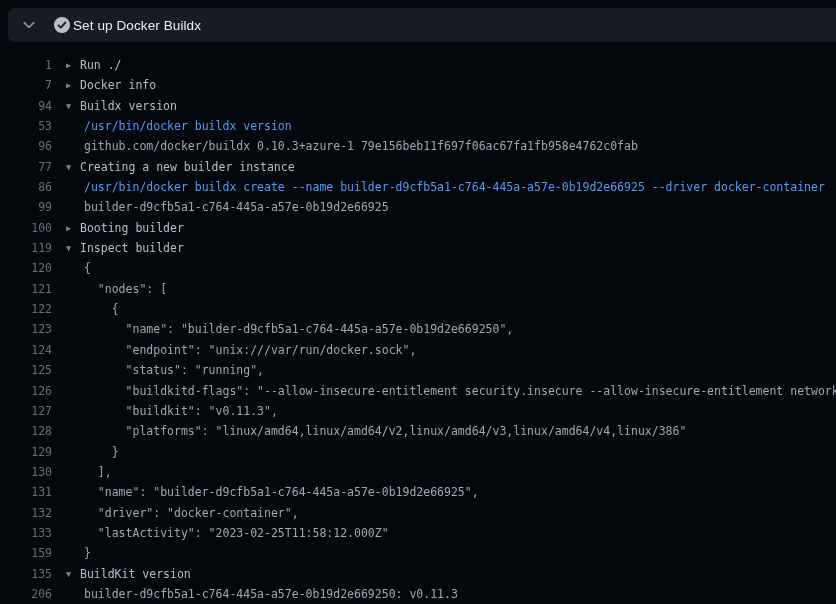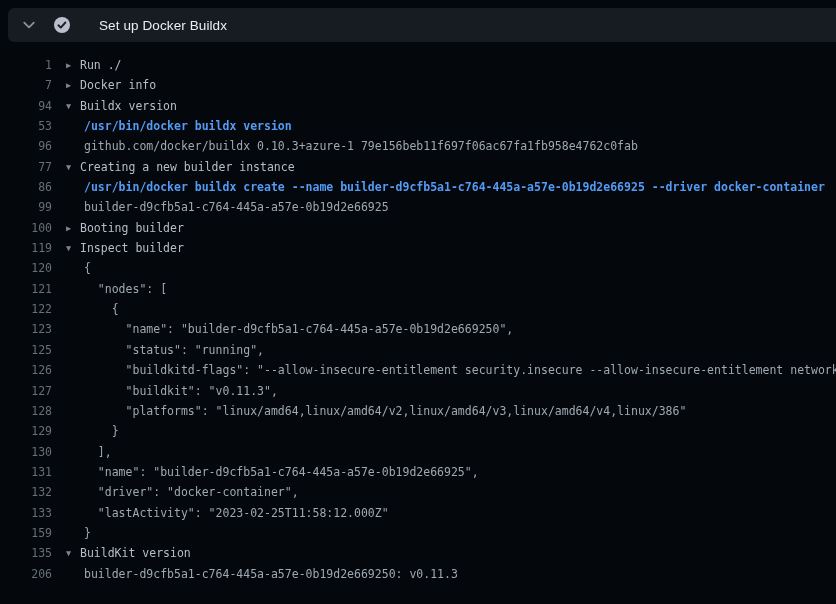--- a/index.html
+++ b/index.html
@@ -16,21 +16,21 @@
     background:#171c23;
     border-radius:6px 0 0 6px;
     display:flex;
     align-items:center;
     padding-left:14px;
     cursor:pointer;
   }
   .chev { width:14px; height:14px; display:block; }
   .status-wrap { margin-left:17px; display:flex; align-items:center; }
   .step-title {
-    margin-left:28px;
+    margin-left:2px;
     font-family:"Liberation Sans","DejaVu Sans",sans-serif;
     font-size:13.5px;
     font-weight:500;
     color:#e9eef4;
     letter-spacing:.1px;
   }
   
   .log {
     padding-top:13px;
     font-size:11.5px;
@@ -47,21 +47,21 @@
   .marker {
     flex:0 0 18px;
     margin-left:10px;
     padding-left:4px;
     font-size:8.5px;
     color:#7d8590;
   }
   .grp-label { color:#b6bfc9; }
   .row.group { cursor:pointer; }
   .txt { margin-left:32px; }
-  .row.command .txt { color:#539bf5;font-weight:bold; }
+  .row.command .txt { color:#539bf5; }
   .row.output  .txt { color:#9fa9b2; }
 </style>
 </head>
 <body>
 
 <div class="step-header">
   <svg class="chev" viewBox="0 0 14 14">
     <path d="M2.2 4.6 L7 9.4 L11.8 4.6" fill="none" stroke="#8b949e" stroke-width="1.8" stroke-linecap="round" stroke-linejoin="round"></path>
   </svg>
   <span class="status-wrap">
@@ -81,20 +81,21 @@
     <div class="row output"><span class="num">96</span><span class="txt">github.com/docker/buildx 0.10.3+azure-1 79e156beb11f697f06ac67fa1fb958e4762c0fab</span></div>
     <div class="row group"><span class="num">77</span><span class="marker">▼</span><span class="grp-label">Creating a new builder instance</span></div>
     <div class="row command"><span class="num">86</span><span class="txt">/usr/bin/docker buildx create --name builder-d9cfb5a1-c764-445a-a57e-0b19d2e66925 --driver docker-container</span></div>
     <div class="row output"><span class="num">99</span><span class="txt">builder-d9cfb5a1-c764-445a-a57e-0b19d2e66925</span></div>
     <div class="row group"><span class="num">100</span><span class="marker">▶</span><span class="grp-label">Booting builder</span></div>
     <div class="row group"><span class="num">119</span><span class="marker">▼</span><span class="grp-label">Inspect builder</span></div>
     <div class="row output"><span class="num">120</span><span class="txt">{</span></div>
     <div class="row output"><span class="num">121</span><span class="txt">  "nodes": [</span></div>
     <div class="row output"><span class="num">122</span><span class="txt">    {</span></div>
     <div class="row output"><span class="num">123</span><span class="txt">      "name": "builder-d9cfb5a1-c764-445a-a57e-0b19d2e669250",</span></div>
+    <div class="row output"><span class="num">124</span><span class="txt">      "endpoint": "unix:///var/run/docker.sock",</span></div>
     <div class="row output"><span class="num">125</span><span class="txt">      "status": "running",</span></div>
     <div class="row output"><span class="num">126</span><span class="txt">      "buildkitd-flags": "--allow-insecure-entitlement security.insecure --allow-insecure-entitlement network.host",</span></div>
     <div class="row output"><span class="num">127</span><span class="txt">      "buildkit": "v0.11.3",</span></div>
     <div class="row output"><span class="num">128</span><span class="txt">      "platforms": "linux/amd64,linux/amd64/v2,linux/amd64/v3,linux/amd64/v4,linux/386"</span></div>
     <div class="row output"><span class="num">129</span><span class="txt">    }</span></div>
     <div class="row output"><span class="num">130</span><span class="txt">  ],</span></div>
     <div class="row output"><span class="num">131</span><span class="txt">  "name": "builder-d9cfb5a1-c764-445a-a57e-0b19d2e66925",</span></div>
     <div class="row output"><span class="num">132</span><span class="txt">  "driver": "docker-container",</span></div>
     <div class="row output"><span class="num">133</span><span class="txt">  "lastActivity": "2023-02-25T11:58:12.000Z"</span></div>
     <div class="row output"><span class="num">159</span><span class="txt">}</span></div>

